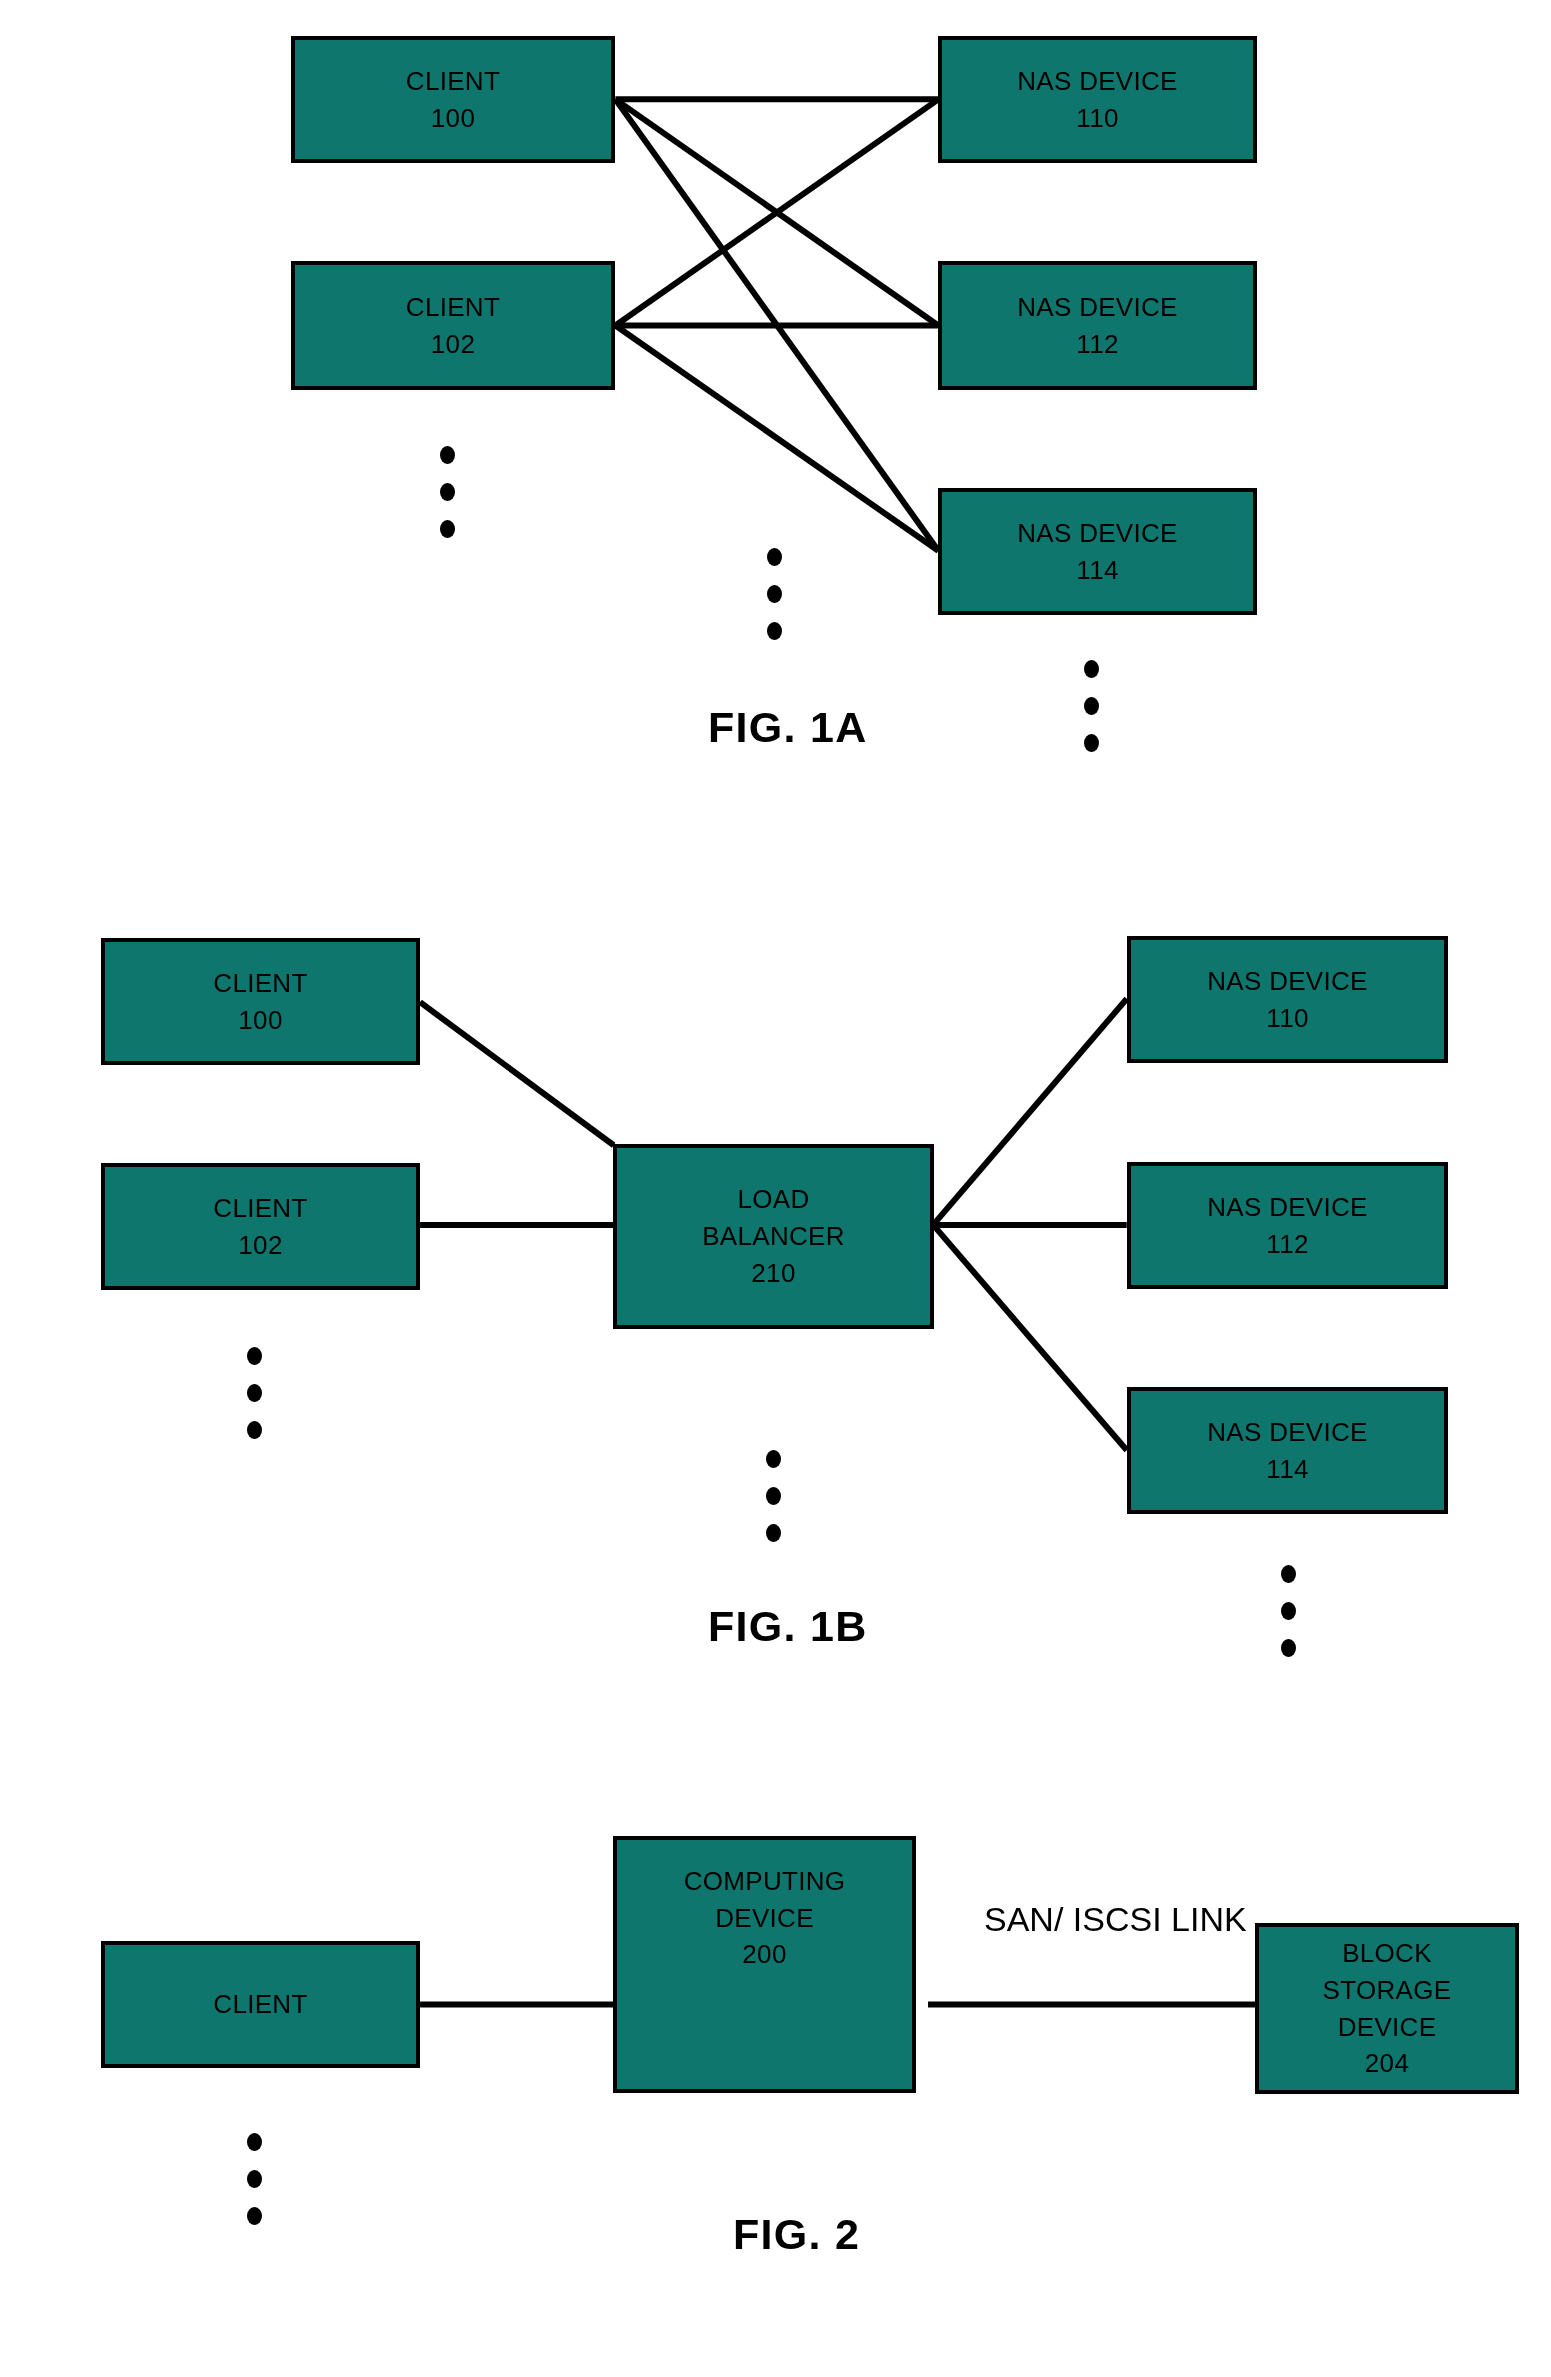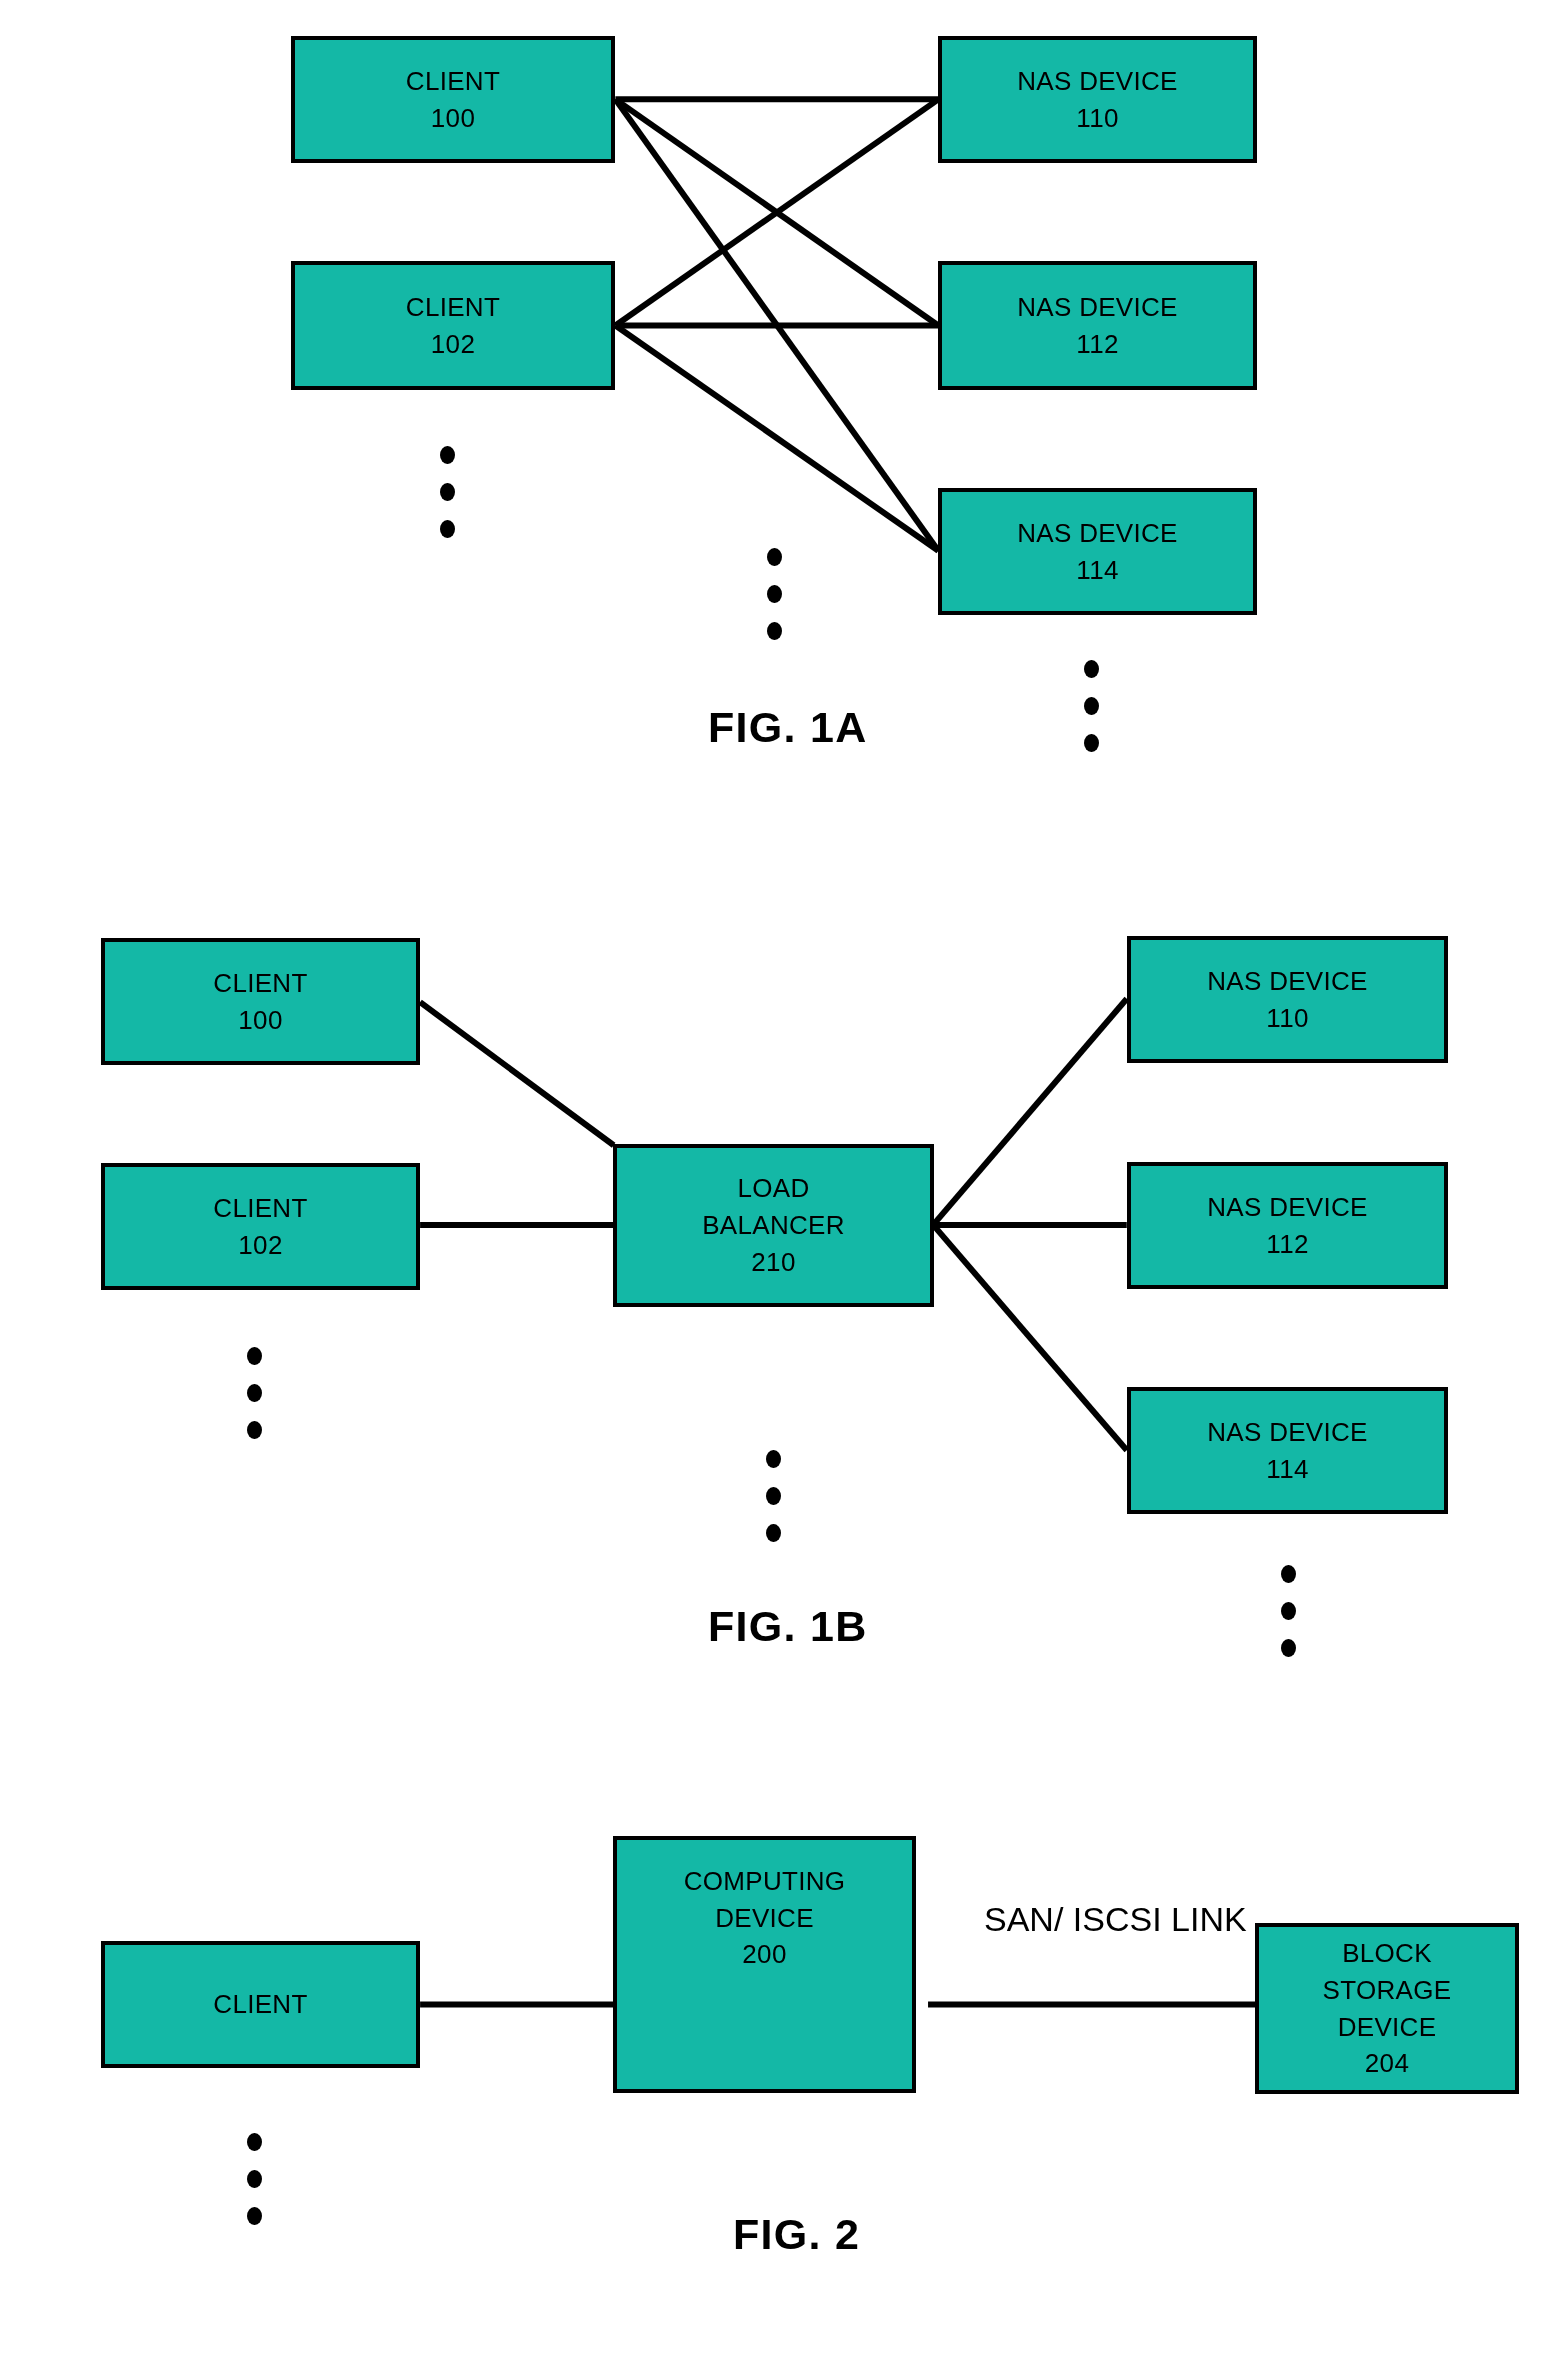--- a/index.html
+++ b/index.html
@@ -22,21 +22,21 @@
     position: absolute;
     left: 0;
     top: 0;
     width: 1552px;
     height: 2377px;
   }
   .node-box {
     position: absolute;
     box-sizing: border-box;
     border: 4.3px solid #000000;
-    background: #14b8a6;
+    background: #0f766e;
     display: flex;
     flex-direction: column;
     align-items: center;
     justify-content: center;
     text-align: center;
     font-size: 26px;
     line-height: 1.42;
     letter-spacing: 0.3px;
     z-index: 5;
   }
@@ -163,21 +163,21 @@
   <div class="node-box" style="left:101px; top:938px; width:319px; height:127px;">
     <span class="ln">CLIENT</span>
     <span class="ln">100</span>
   </div>
 
   <div class="node-box" style="left:101px; top:1163px; width:319px; height:127px;">
     <span class="ln">CLIENT</span>
     <span class="ln">102</span>
   </div>
 
-  <div class="node-box" style="left:613px; top:1144px; width:321px; height:163px;justify-content:center;">
+  <div class="node-box" style="left:613px; top:1144px; width:321px; height:185px;justify-content:center;">
     <span class="ln">LOAD</span>
     <span class="ln">BALANCER</span>
     <span class="ln">210</span>
   </div>
 
   <div class="node-box" style="left:1127px; top:936px; width:321px; height:127px;">
     <span class="ln">NAS DEVICE</span>
     <span class="ln">110</span>
   </div>
 

